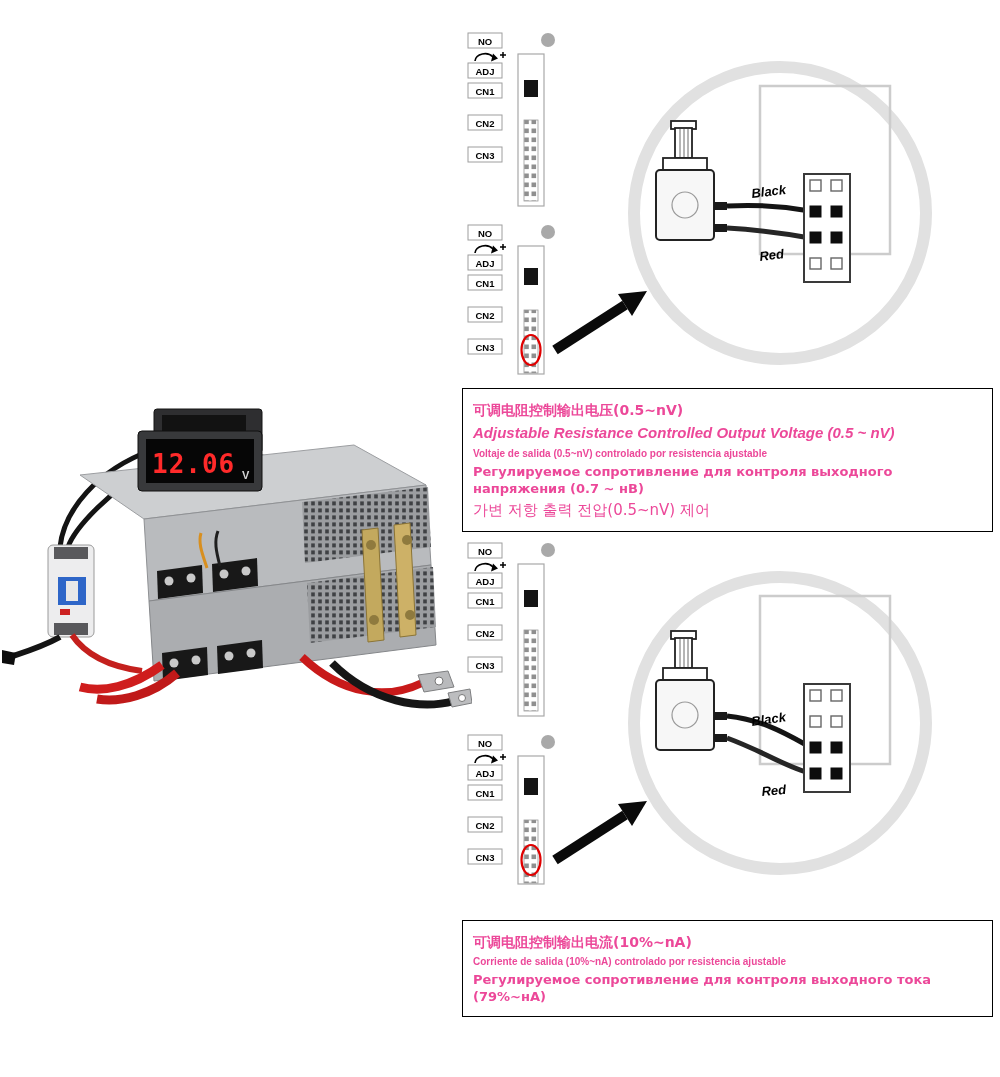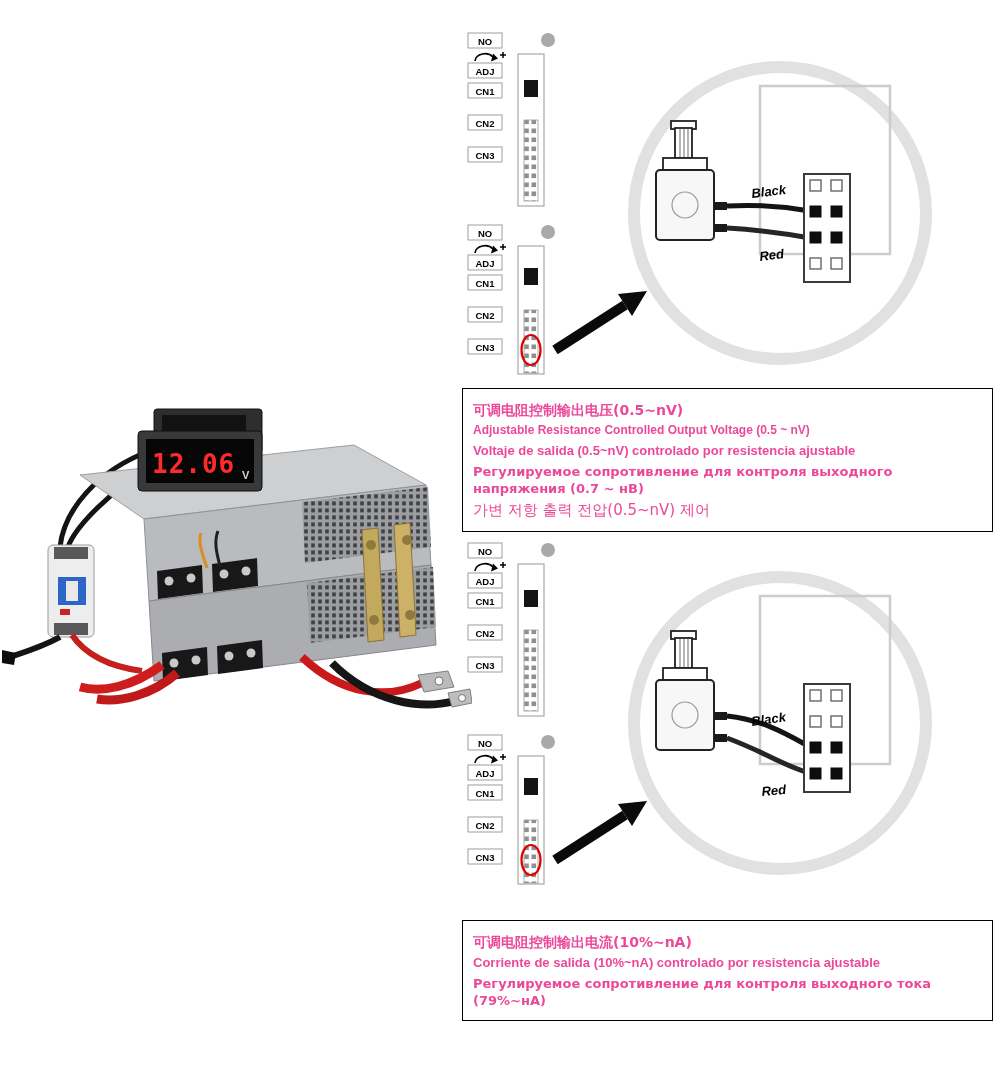--- a/index.html
+++ b/index.html
@@ -14,22 +14,22 @@
   .abs { position: absolute; }
   .caption {
     position: absolute;
     width: 531px;
     border: 1px solid #000;
     background: #fff;
     padding: 8px 10px 6px 10px;
   }
   .caption p { margin: 4px 0; color: #ec4899; line-height: 1.3; }
   .cap-zh { font-size: 14px; font-weight: bold; font-family: "DejaVu Sans", sans-serif; }
-  .cap-en { font-size: 12px; font-weight: bold; }
-  .cap-es { font-size: 13px; font-weight: bold; }
+  .cap-en { font-size: 15px; font-weight: bold; font-style: italic; }
+  .cap-es { font-size: 10px; font-weight: bold; }
   .cap-ru { font-size: 13px; font-weight: bold; font-family: "DejaVu Sans", sans-serif; }
   .cap-ko { font-size: 15px; font-family: "DejaVu Sans", sans-serif; }
   svg text { font-family: "Liberation Sans", sans-serif; }
   .tlabel { font-size: 9.5px; font-weight: bold; fill: #000; }
   .lbox { fill: #ffffff; stroke: #9e9e9e; stroke-width: 1; }
   .wire-label { font-size: 13px; font-weight: bold; font-style: italic; fill: #000; }
   .meter-digits {
     font-family: "DejaVu Sans Mono", monospace;
     font-weight: bold; fill: #ff2a2a; font-size: 26px; letter-spacing: 1px;
   }

